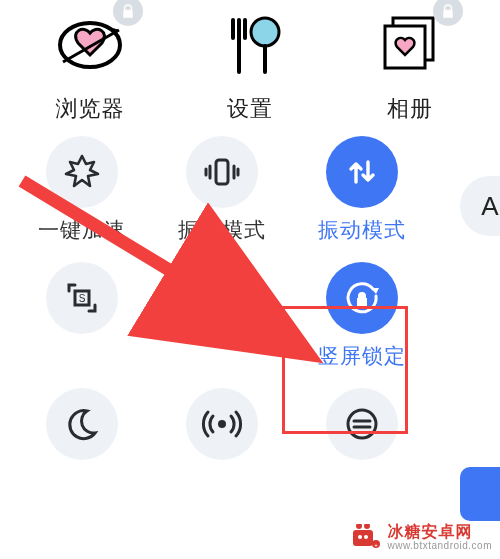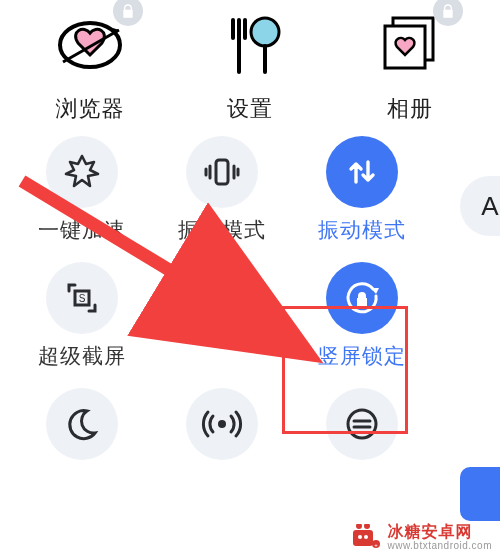--- a/index.html
+++ b/index.html
@@ -209,21 +209,20 @@
   </div>
 
   <div class="qs-item">
     <div class="qs-circle">
       <svg width="42" height="42" viewBox="0 0 42 42">
         <path d="M8 14v-6h6M34 28v6h-6" stroke="#2a2c30" stroke-width="3" fill="none" stroke-linecap="round"></path>
         <rect x="14" y="14" width="14" height="14" fill="none" stroke="#2a2c30" stroke-width="3"></rect>
         <text x="21" y="25" font-size="10" text-anchor="middle" fill="#2a2c30" font-family="sans-serif">S</text>
       </svg>
     </div>
-    <span class="qs-label">超级截屏</span>
   </div>
 
   <div class="qs-item">
     <div class="qs-circle on">
       <svg width="40" height="40" viewBox="0 0 40 40">
         <circle cx="20" cy="20" r="14" fill="none" stroke="#fff" stroke-width="3"></circle>
         <circle cx="20" cy="20" r="6" fill="none" stroke="#fff" stroke-width="3"></circle>
       </svg>
     </div>
   </div>

